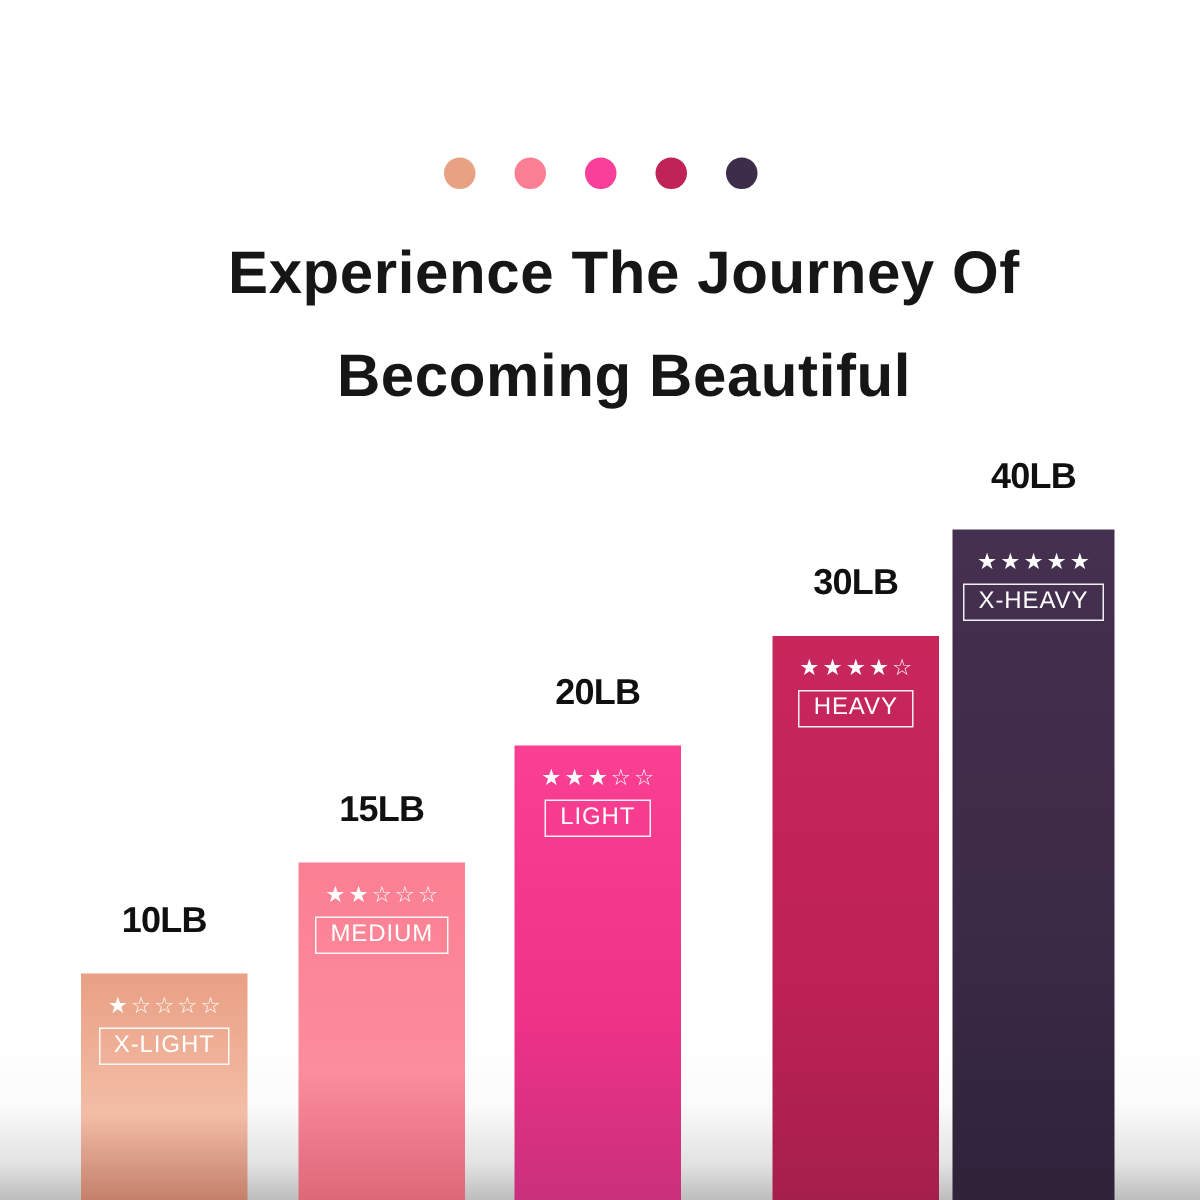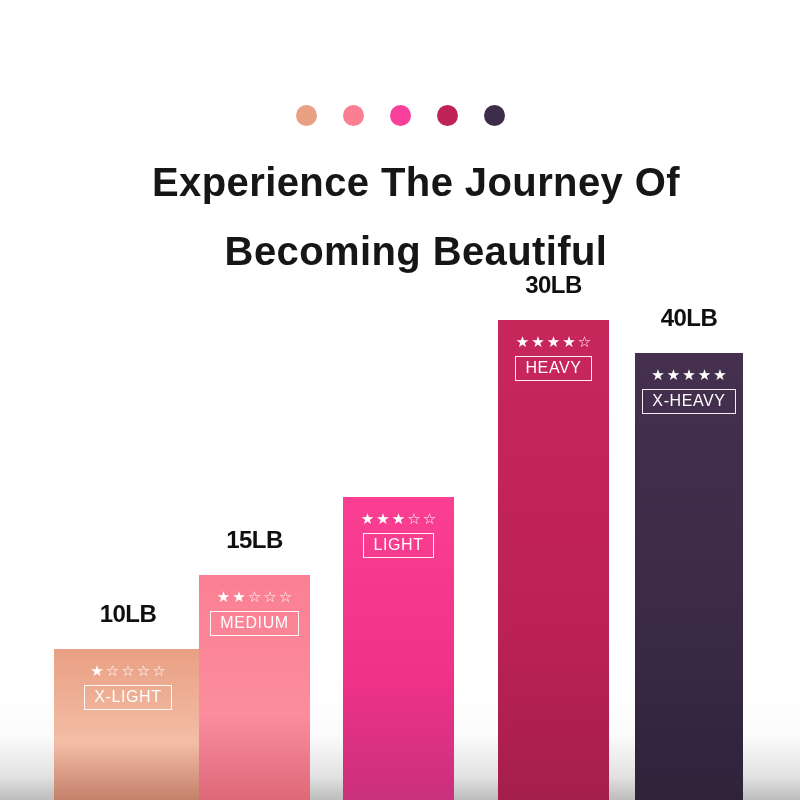--- a/index.html
+++ b/index.html
@@ -131,21 +131,21 @@
       <div class="dot" style="background: rgb(191, 35, 87);"></div>
       <div class="dot" style="background: rgb(62, 44, 75);"></div>
     </div>
 
   <div id="headline">
     <span class="hl-line">Experience The Journey Of</span>
     <span class="hl-line">Becoming Beautiful</span>
   </div>
 
   <div id="chart">
-      <div class="bar-group" style="left: 54px; width: 111px; height: 151px; padding-left: 37px;">
+      <div class="bar-group" style="left: 54px; width: 111px; height: 151px;">
         <div class="bar-label" style="top: -47px;">10LB</div>
         <div class="bar" style="height: 100%; background: linear-gradient(rgb(233, 160, 132) 0%, rgb(243, 189, 166) 62%, rgb(196, 128, 107) 100%);">
           <div class="bar-inner" style="top: 14px;">
             <div class="stars">
               <span class="star">★</span>
               <span class="star">☆</span>
               <span class="star">☆</span>
               <span class="star">☆</span>
               <span class="star">☆</span>
             </div>
@@ -162,34 +162,35 @@
               <span class="star">★</span>
               <span class="star">☆</span>
               <span class="star">☆</span>
               <span class="star">☆</span>
             </div>
             <div class="badge">MEDIUM</div>
           </div>
         </div>
       </div>
       <div class="bar-group" style="left: 343px; width: 111px; height: 303px;">
+        <div class="bar-label" style="top: -47px;">20LB</div>
         <div class="bar" style="height: 100%; background: linear-gradient(rgb(251, 63, 146) 0%, rgb(237, 50, 136) 62%, rgb(201, 48, 124) 100%);">
           <div class="bar-inner" style="top: 14px;">
             <div class="stars">
               <span class="star">★</span>
               <span class="star">★</span>
               <span class="star">★</span>
               <span class="star">☆</span>
               <span class="star">☆</span>
             </div>
             <div class="badge">LIGHT</div>
           </div>
         </div>
       </div>
-      <div class="bar-group" style="left: 498px; width: 111px; height: 480px;">
+      <div class="bar-group" style="left: 515px; width: 111px; height: 376px;">
         <div class="bar-label" style="top: -47px;">30LB</div>
         <div class="bar" style="height: 100%; background: linear-gradient(rgb(200, 39, 92) 0%, rgb(189, 33, 85) 62%, rgb(165, 31, 76) 100%);">
           <div class="bar-inner" style="top: 14px;">
             <div class="stars">
               <span class="star">★</span>
               <span class="star">★</span>
               <span class="star">★</span>
               <span class="star">★</span>
               <span class="star">☆</span>
             </div>

